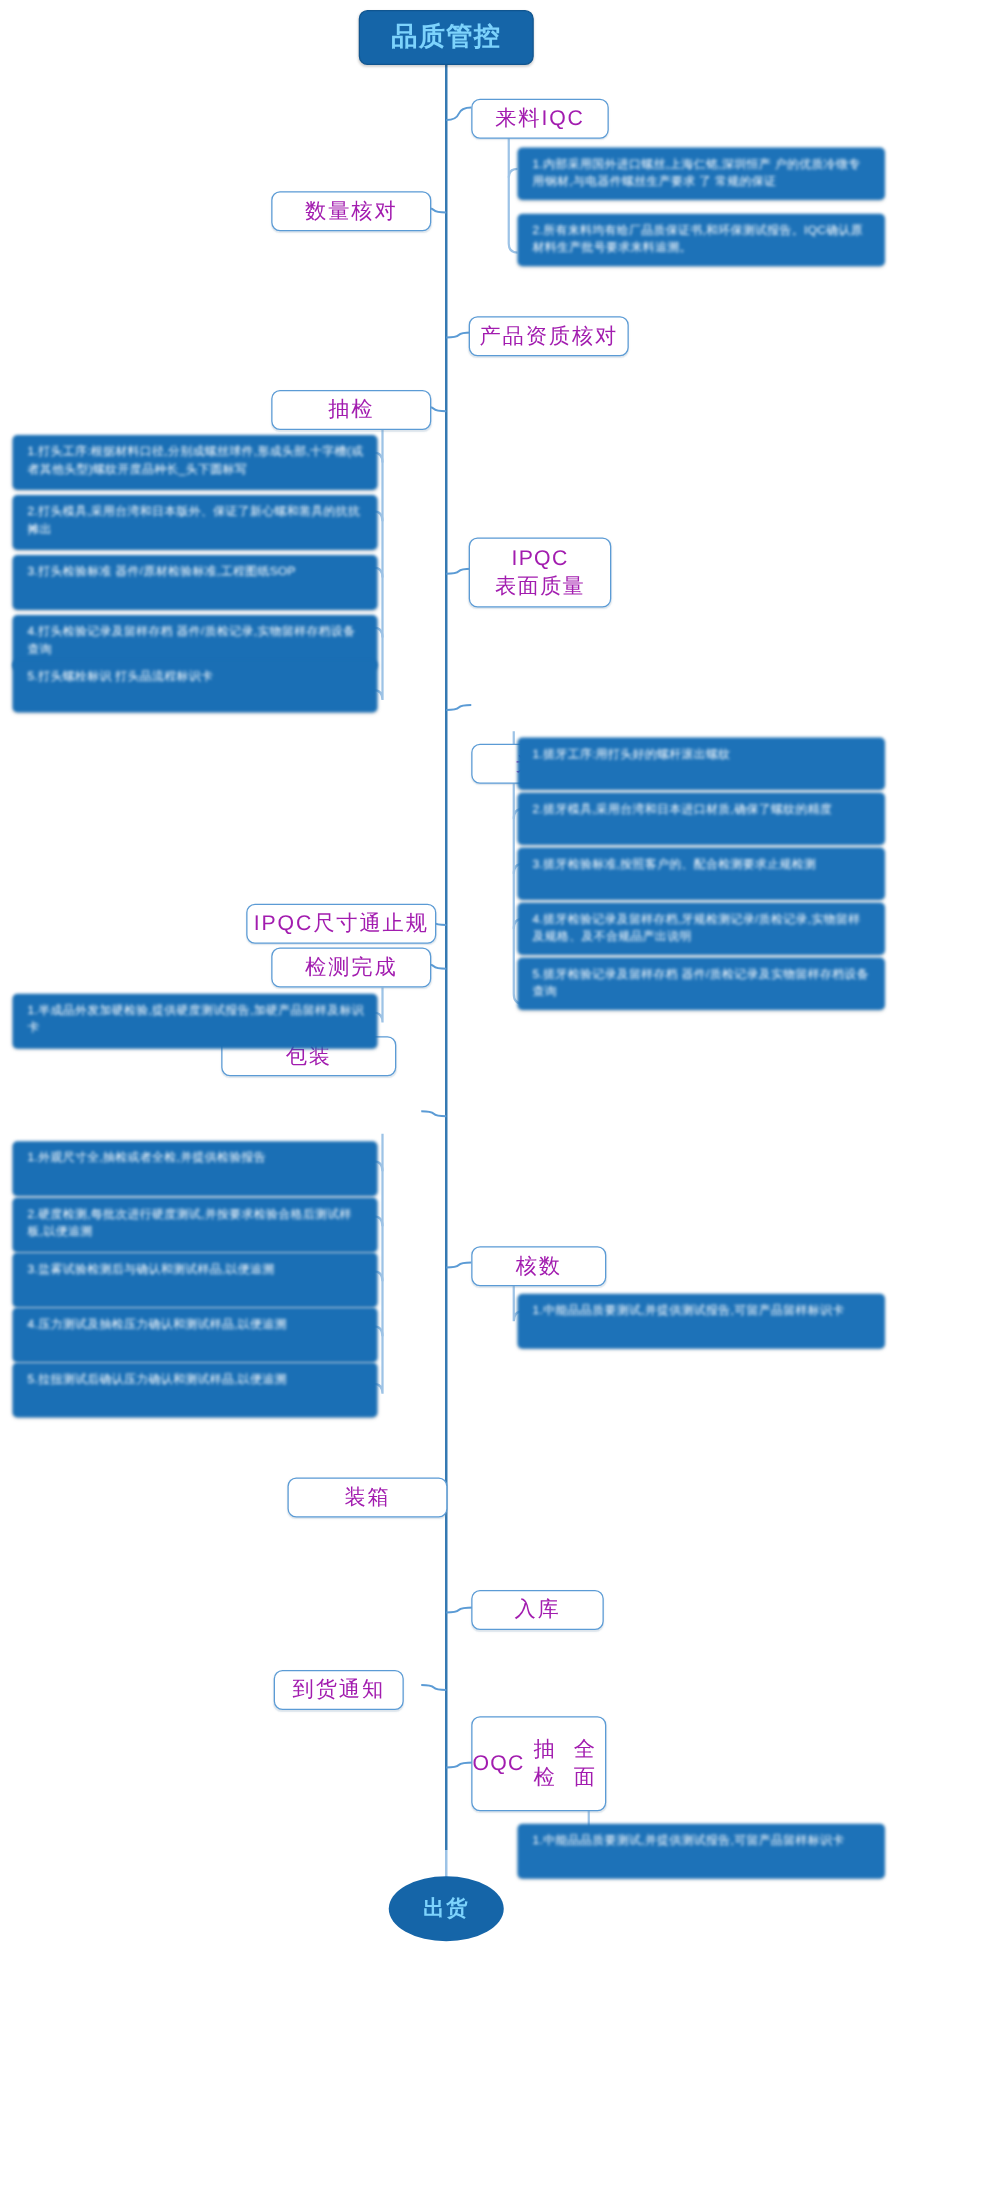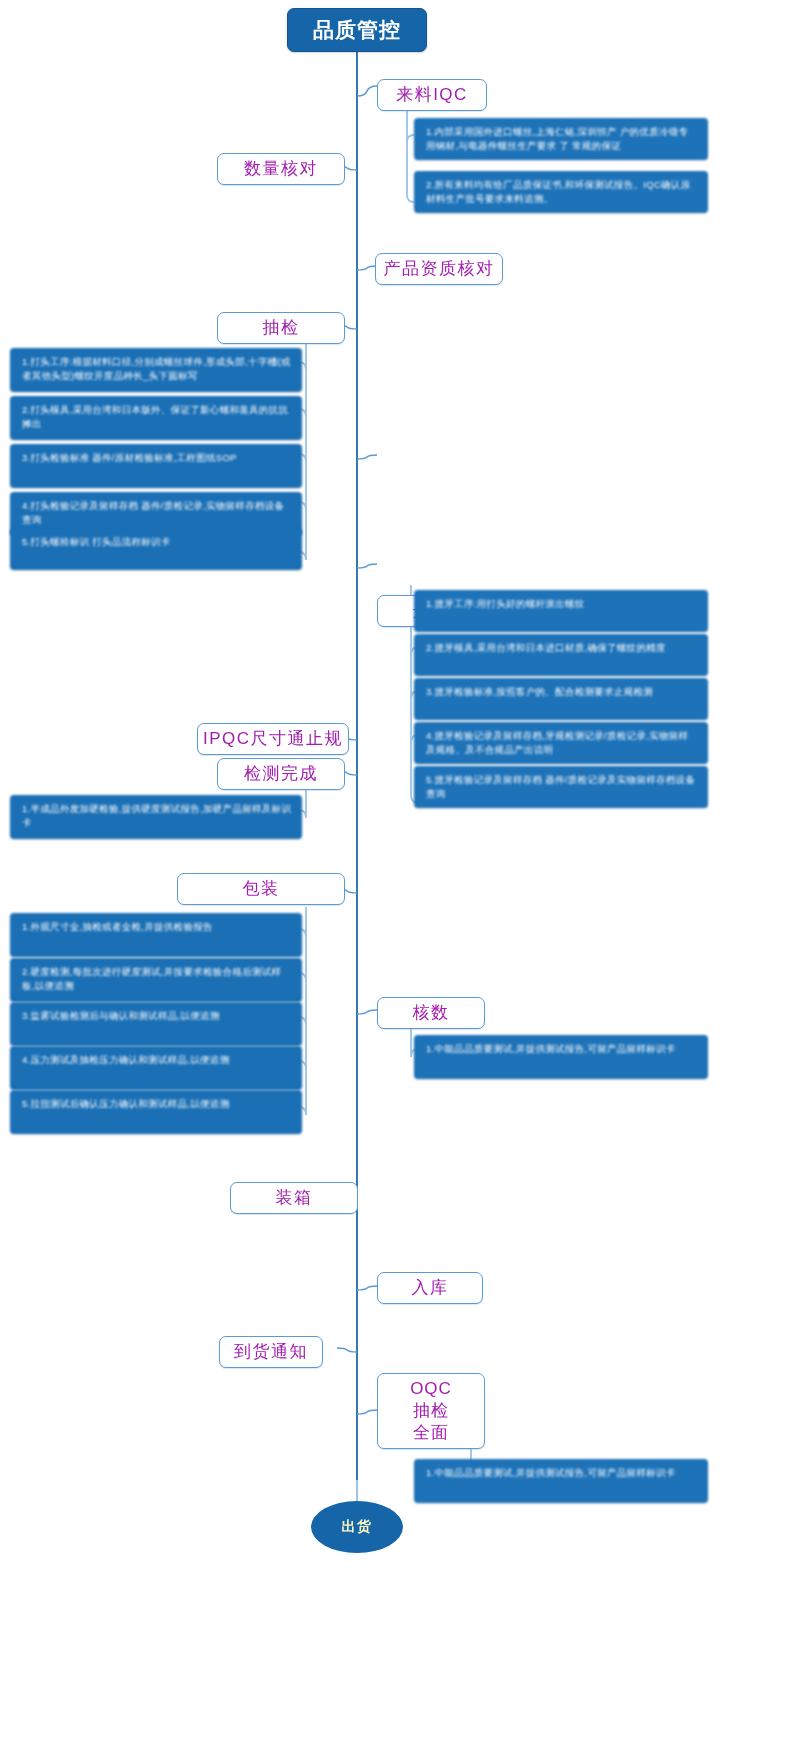--- a/index.html
+++ b/index.html
@@ -26,21 +26,21 @@
     display:flex;
     align-items:center;
     justify-content:center;
     text-align:center;
     line-height:1.28;
   }
   .root{
     background:#1565a8;
     border:1px solid #10558f;
     border-radius:7px;
-    color:#ffffff;
+    color:#7dd3fc;
     font-size:21px;
     font-weight:700;
     letter-spacing:1px;
     box-shadow:0 1px 2px rgba(0,0,0,.18);
   }
   .topic{
     background:#ffffff;
     border:1.3px solid #5b9bd5;
     border-radius:7px;
     color:#a21caf;
@@ -62,22 +62,22 @@
     letter-spacing:.3px;
     line-height:1.45;
     filter:blur(1.25px);
     box-shadow:0 1px 2px rgba(0,0,0,.13);
     overflow:hidden;
   }
   .leaf.right{ background:#1d72b8; }
   .end{
     background:#1565a8;
     border-radius:50%;
-    color:#fef9c3;
-    font-size:14px;
+    color:#7dd3fc;
+    font-size:17px;
     font-weight:700;
     letter-spacing:1.5px;
   }
   .nl{ display:block; }
 </style>
 </head>
 <body>
 
 <div id="canvas">
 
@@ -133,38 +133,42 @@
   <div class="node root" style="left:287px;top:8px;width:140px;height:44px;">品质管控</div>
 
   <div class="node topic" style="left:377px;top:79px;width:110px;height:32px;">来料IQC</div>
 
   <div class="node topic" style="left:217px;top:153px;width:128px;height:32px;">数量核对</div>
 
   <div class="node topic" style="left:375px;top:253px;width:128px;height:32px;">产品资质核对</div>
 
   <div class="node topic" style="left:217px;top:312px;width:128px;height:32px;">抽检</div>
 
+  <div class="node topic multiline" style="left:375px;top:430px;width:114px;height:56px;flex-direction:column;">
+      <span class="nl">IPQC</span>
+      <span class="nl">表面质量</span>
+    </div>
 
   <div class="node topic" style="left:377px;top:551px;width:108px;height:32px;margin-top:44px;">光泽</div>
 
   <div class="node topic" style="left:197px;top:723px;width:152px;height:32px;">IPQC尺寸通止规</div>
 
   <div class="node topic" style="left:217px;top:758px;width:128px;height:32px;">检测完成</div>
 
-  <div class="node topic" style="left:177px;top:829px;width:168px;height:32px;margin-top:44px;">包装</div>
+  <div class="node topic" style="left:177px;top:829px;width:140px;height:32px;">包装</div>
 
   <div class="node topic" style="left:377px;top:997px;width:108px;height:32px;">核数</div>
 
   <div class="node topic" style="left:230px;top:1182px;width:128px;height:32px;">装箱</div>
 
   <div class="node topic" style="left:377px;top:1272px;width:106px;height:32px;">入库</div>
 
   <div class="node topic" style="left:219px;top:1336px;width:104px;height:32px;">到货通知</div>
 
-  <div class="node topic multiline" style="left:377px;top:1373px;width:108px;height:76px;flex-direction:column;">
+  <div class="node topic multiline" style="left:377px;top:1373px;width:108px;height:76px;">
       <span class="nl">OQC</span>
       <span class="nl">抽检</span>
       <span class="nl">全面</span>
     </div>
 
   <div class="node end" style="left:311px;top:1501px;width:92px;height:52px;">出货</div>
 
   <div class="node leaf right" style="left:414px;top:118px;width:294px;height:42px;">1.内部采用国外进口螺丝,上海仁铭,深圳恒产 户的优质冷镦专用钢材,与电器件螺丝生产要求 了 常规的保证</div>
   <div class="node leaf right" style="left:414px;top:171px;width:294px;height:42px;">2.所有来料均有给厂品质保证书,和环保测试报告。IQC确认原材料生产批号要求来料追溯。</div>
 

